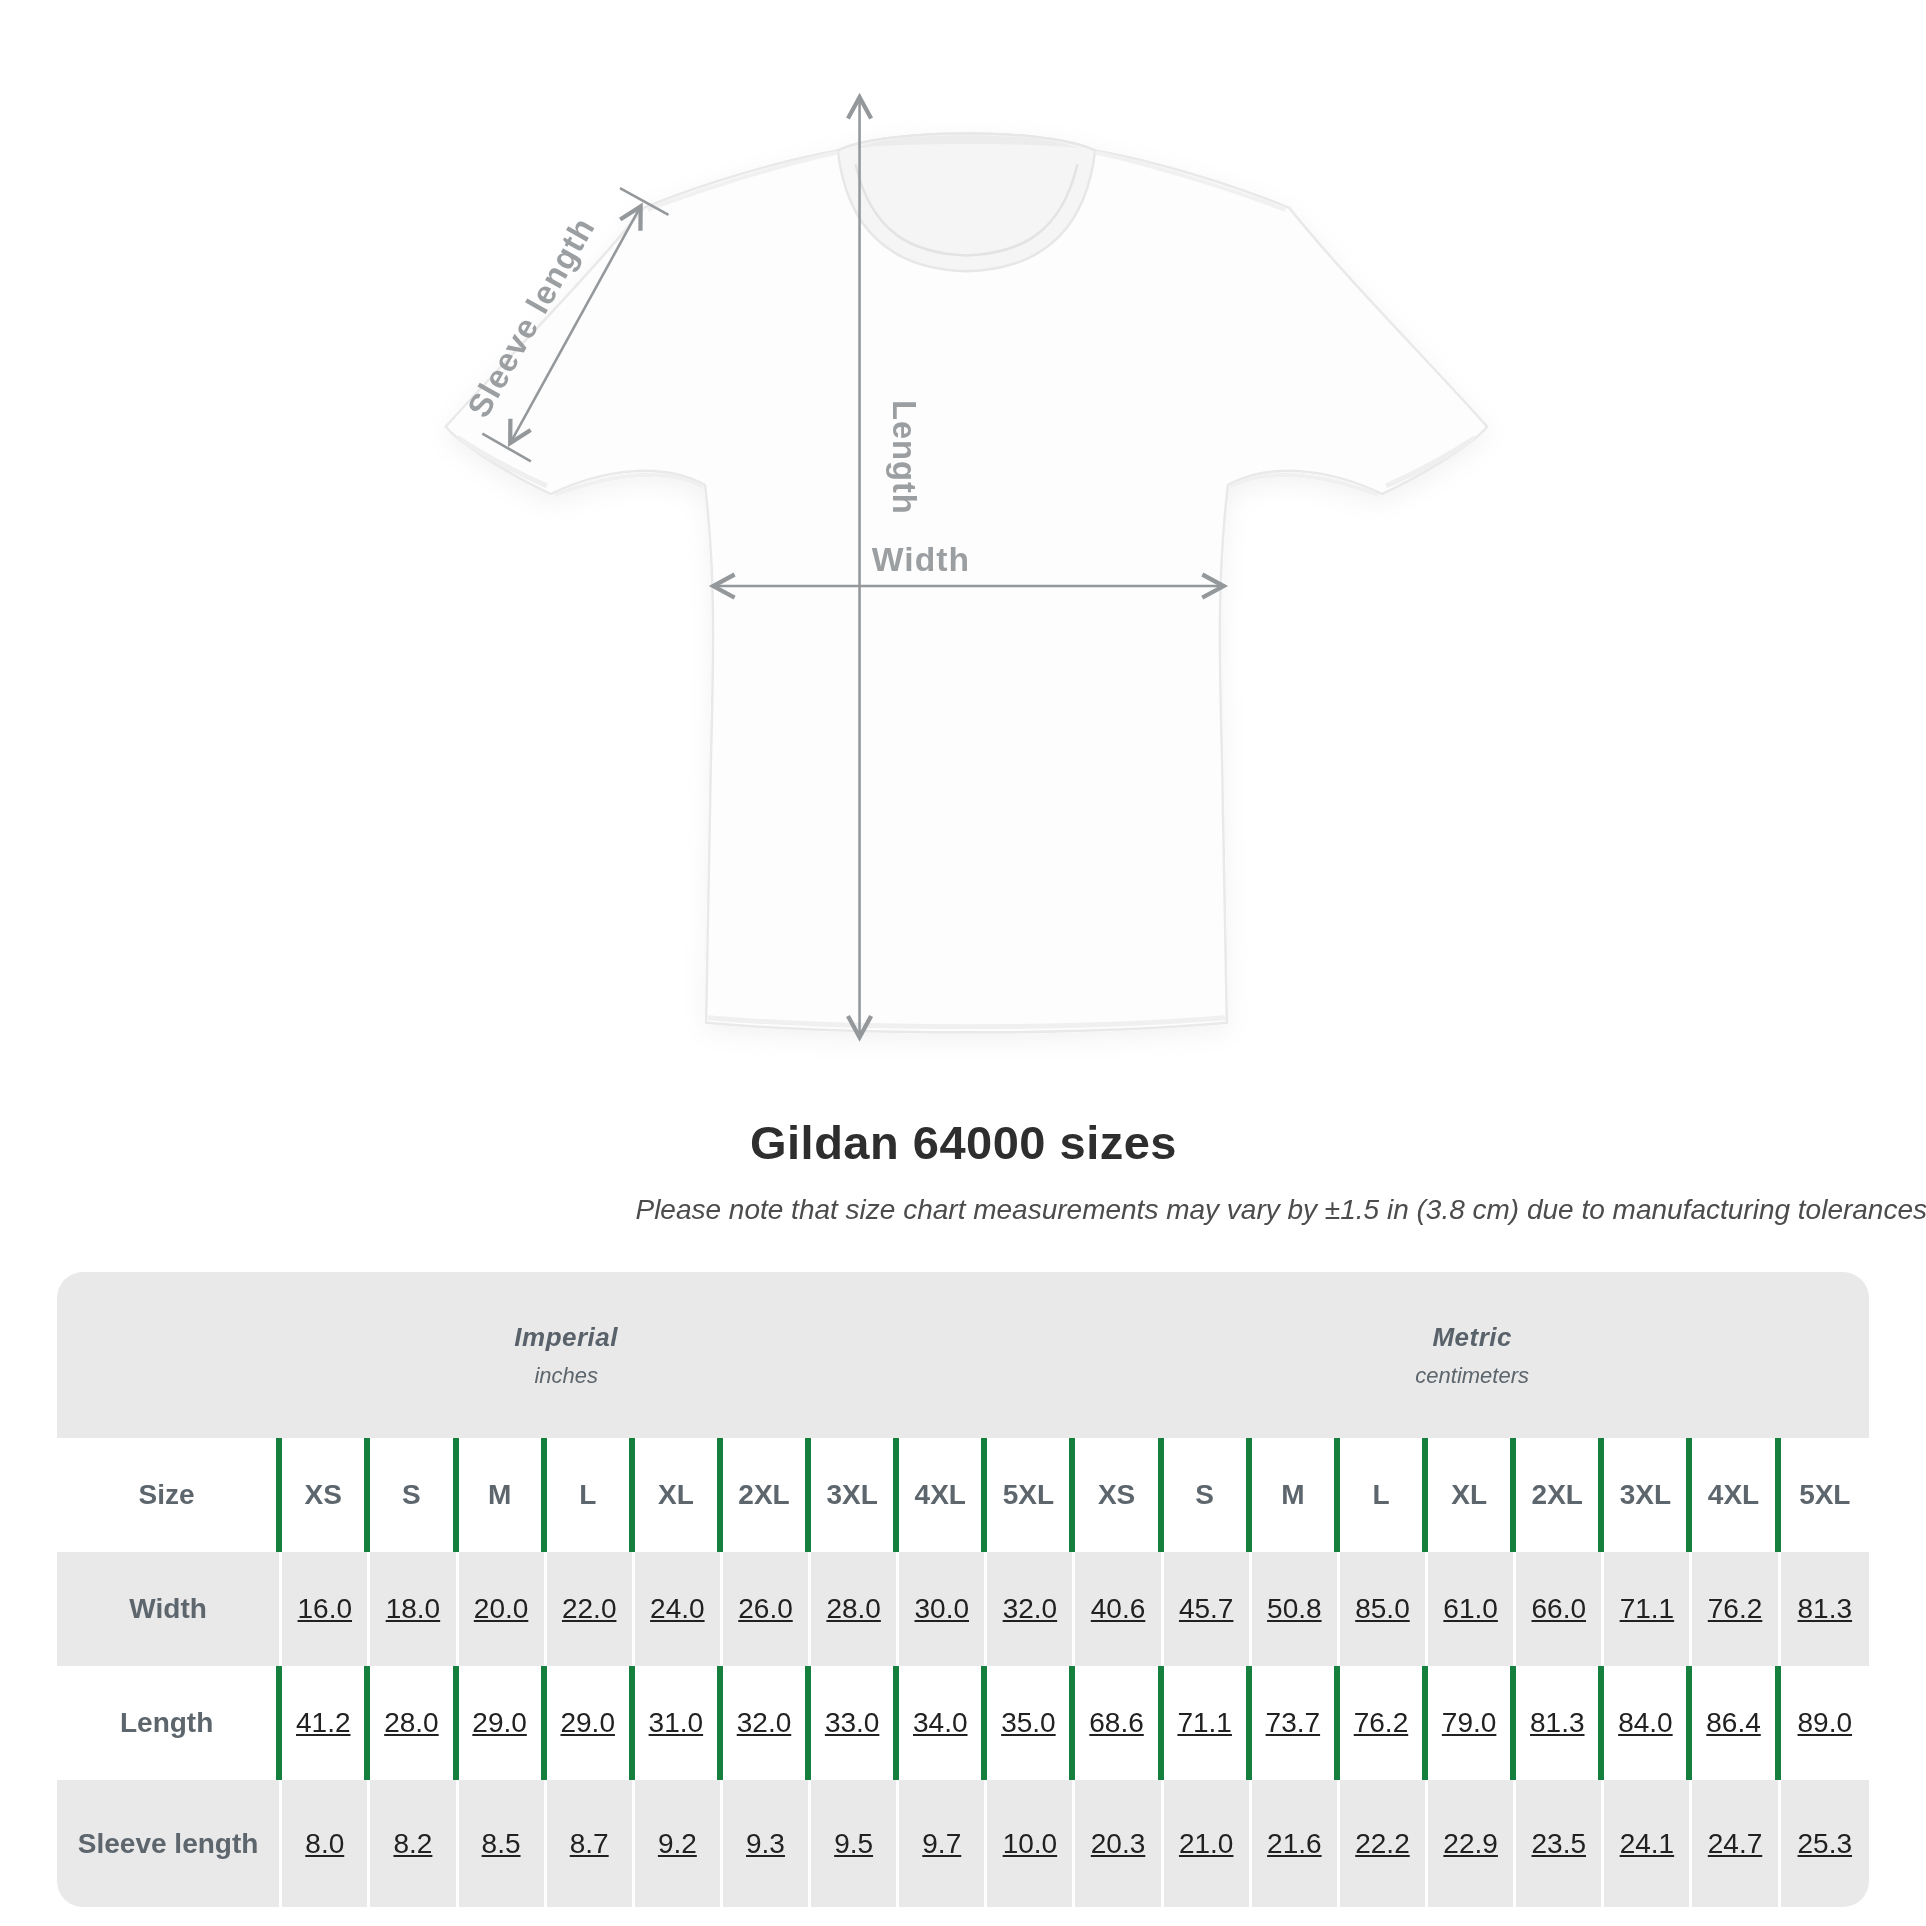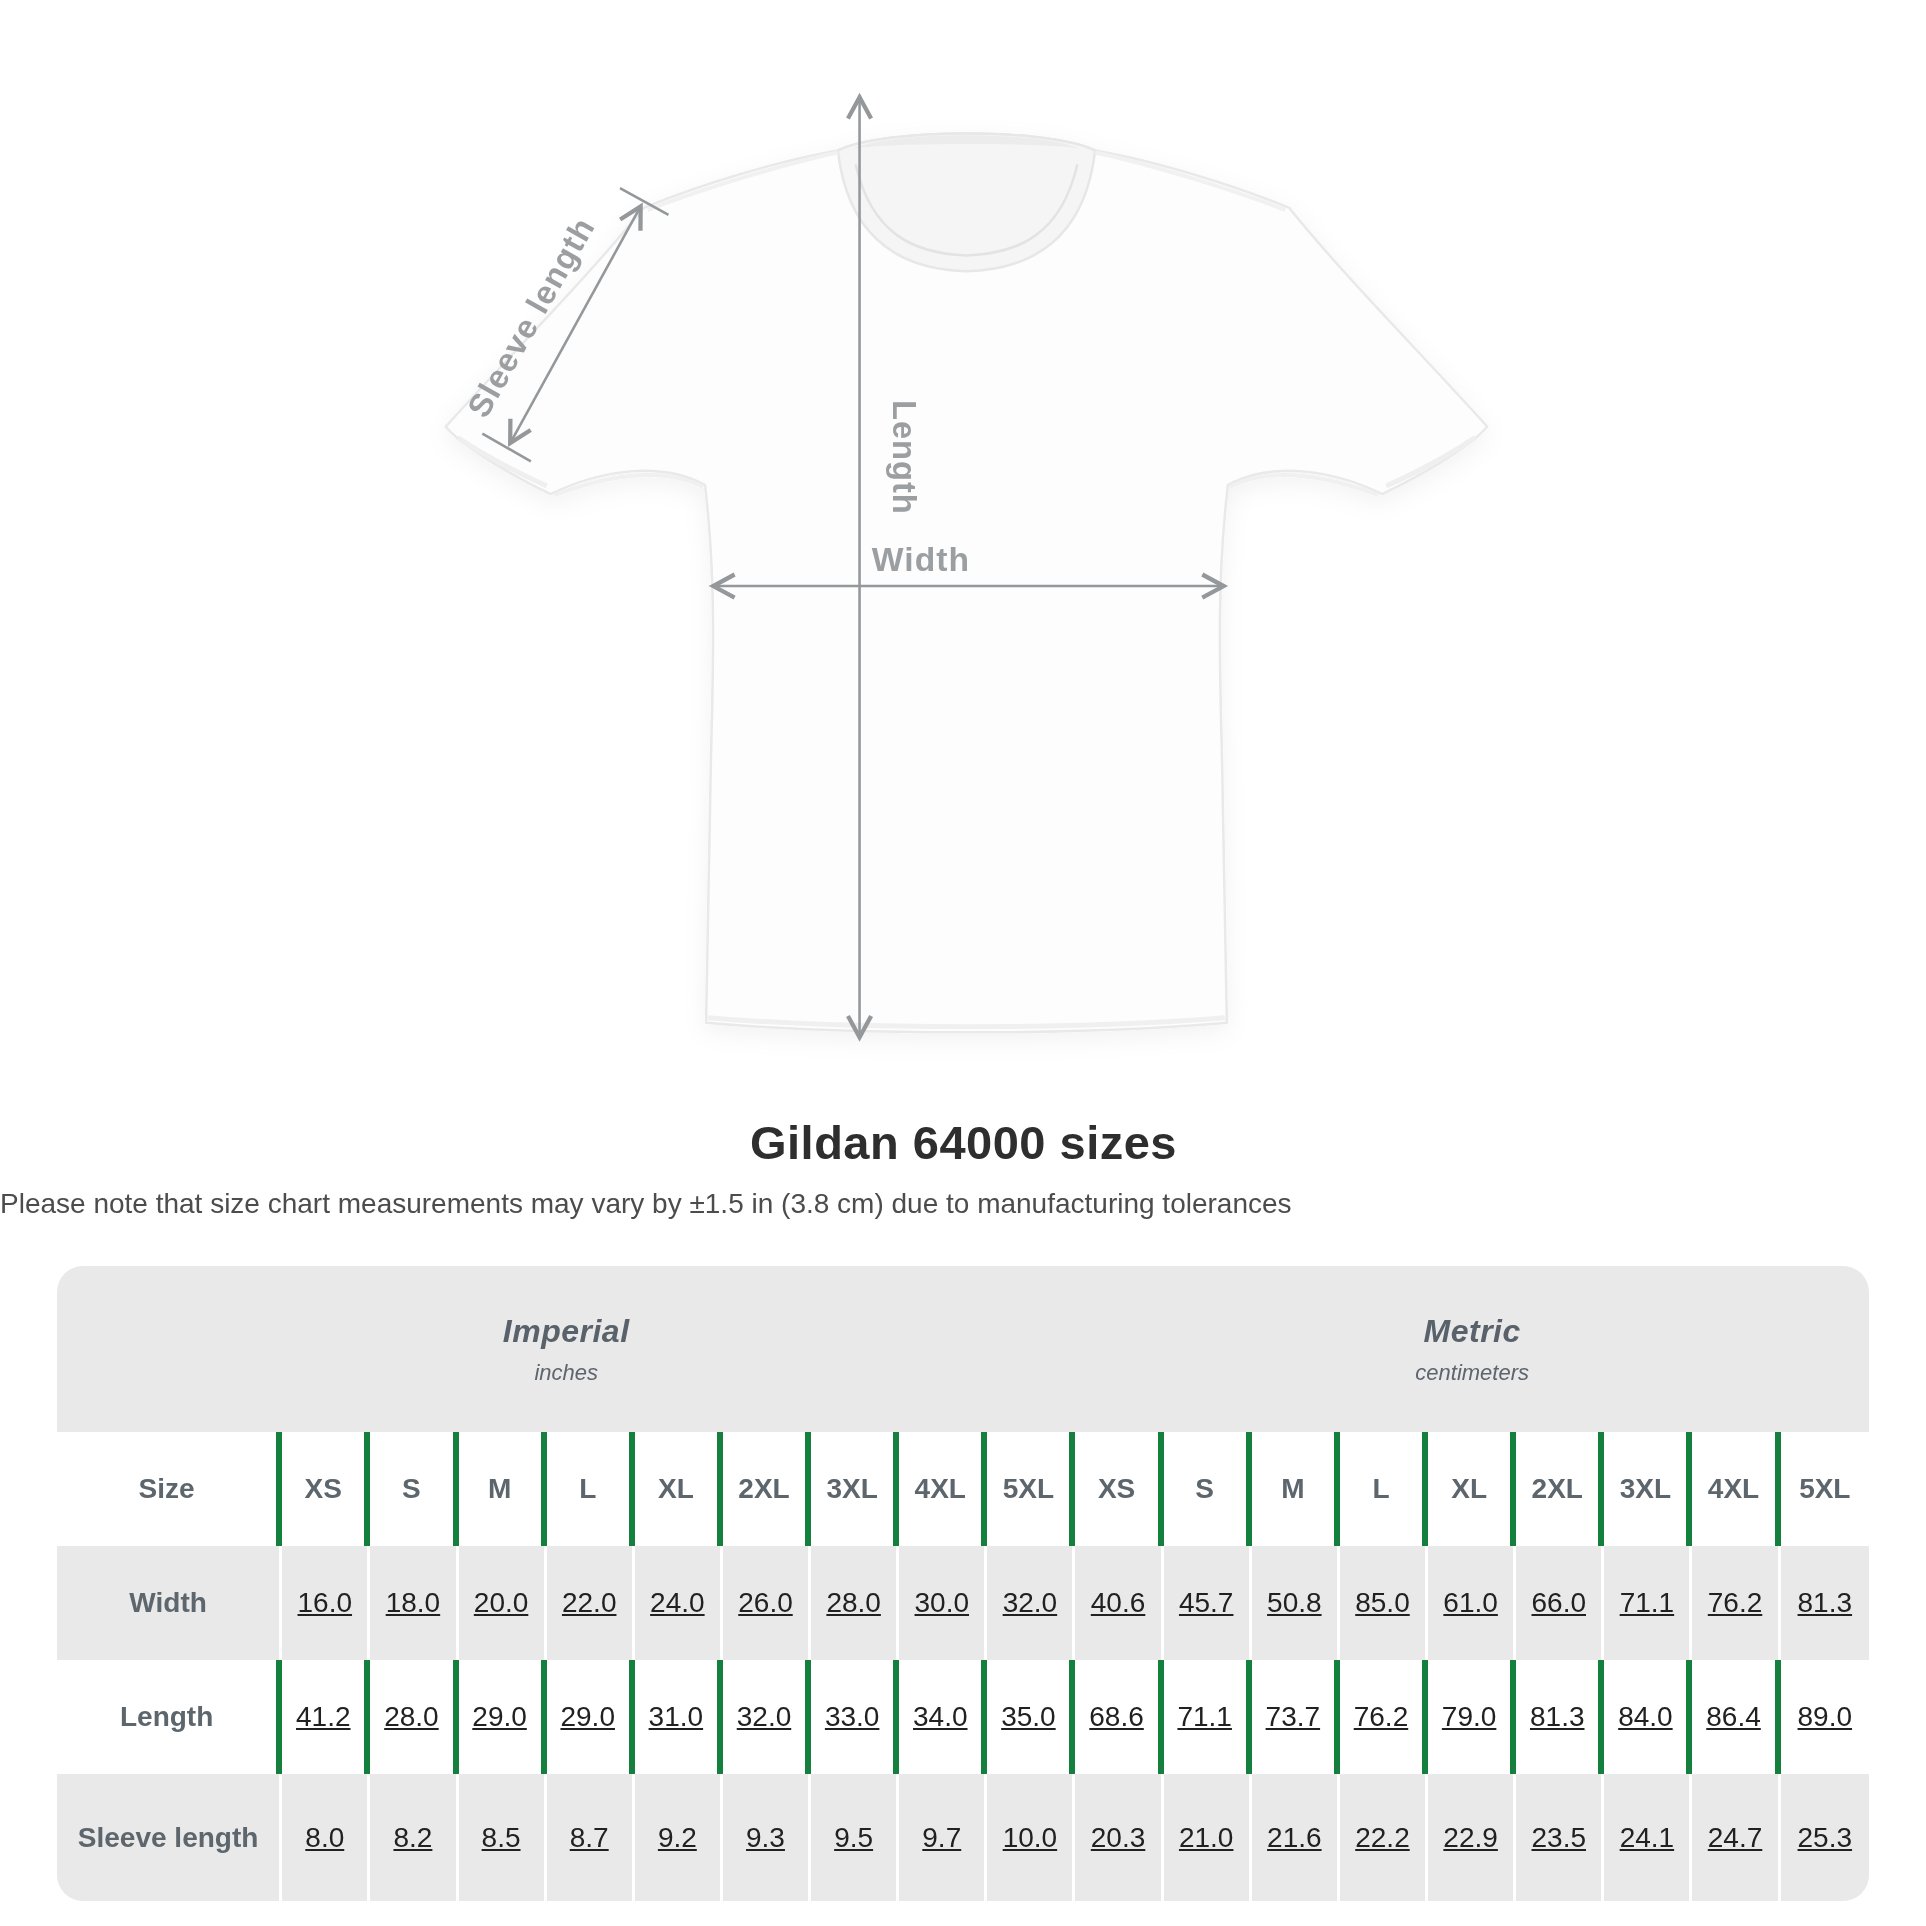--- a/index.html
+++ b/index.html
@@ -17,41 +17,41 @@
   .hero svg { display:block; }
 
   
   .page-title {
     text-align:center;
     font-size:47px; font-weight:bold; color:#2e2e2e;
     letter-spacing:0.5px;
     margin-top:26px;
   }
   .page-subtitle {
-    text-align:left;
-    font-size:28px; color:#4c4c4c;
-    margin-top:18px;
+    text-align:right;
+    font-size:28px; font-style:italic; color:#4c4c4c;
+    margin-top:24px;
   }
 
   
   .chart-card {
     margin:46px 57px 0 57px;
     width:1812px;
     border-radius:26px;
     overflow:hidden;
     background:#ffffff;
   }
   .unit-band { display:flex; height:166px; background:#e9e9ea; }
   .unit-group {
     display:flex; flex-direction:column; justify-content:center; align-items:center;
     gap:10px;
   }
   .unit-group.imperial { width:56.2%; }
   .unit-group.metric   { width:43.8%; }
-  .unit-title { font-size:32px; font-weight:bold; font-style:italic; color:#59626a; letter-spacing:0.5px; }
+  .unit-title { font-size:26px; font-weight:bold; font-style:italic; color:#59626a; letter-spacing:0.5px; }
   .unit-sub   { font-size:22px; font-style:italic; color:#5d666d; }
 
   table.size-table {
     width:100%;
     border-collapse:separate; border-spacing:0;
     table-layout:fixed;
   }
   .size-table col.label-col { width:12.43%; }
   .size-table th, .size-table td {
     text-align:center; vertical-align:middle;

